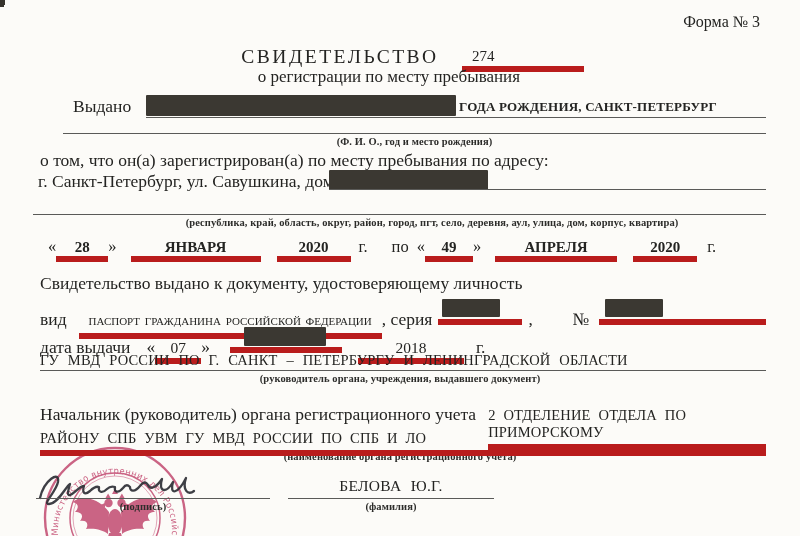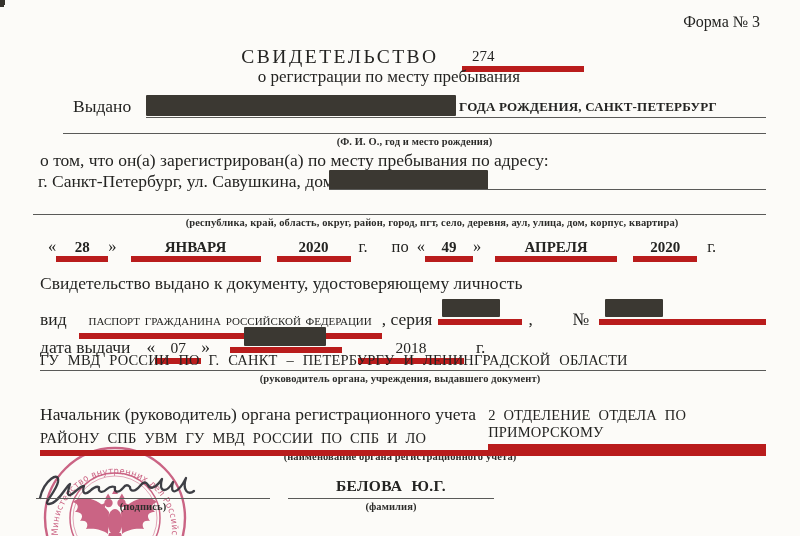--- a/index.html
+++ b/index.html
@@ -132,17 +132,17 @@
   </div>
   <div class="abs caption" style="left:0;top:451px;width:800px;">(наименование органа регистрационного учета)</div>
   <div class="abs caps ubox" style="left:40px;top:430px;width:726px;text-align:left;padding-bottom:3px;word-spacing:4px;">РАЙОНУ СПБ УВМ ГУ МВД РОССИИ ПО СПБ И ЛО</div>
 
   <svg class="abs" style="left:36px;top:464px;" width="162" height="48" viewBox="0 0 162 48">
     <path d="M4,34 C8,16 24,6 22,18 C20,28 6,40 13,40 C22,40 30,22 34,20 C32,27 30,34 36,30 C42,26 44,22 48,22 C46,28 48,32 54,27 C58,23 60,22 63,23 C62,28 66,30 71,25 C74,22 76,22 79,23 C78,28 82,30 87,24 C90,20 92,21 94,23 C94,28 99,28 104,22 C108,17 110,18 112,21 C114,26 120,24 126,15 C122,28 130,30 137,18 C133,32 142,30 150,14 C146,26 152,32 158,27" fill="none" stroke="#2e2f35" stroke-width="2.3" stroke-linecap="round" stroke-linejoin="round" opacity="0.92"></path>
   </svg>
   <div class="hline" style="left:36px;top:498px;width:234px;"></div>
   <div class="abs caption" style="left:88px;top:501px;width:110px;">(подпись)</div>
 
-  <div class="abs" style="left:288px;top:477px;width:206px;text-align:center;font-size:15.5px;word-spacing:5px;letter-spacing:.3px;font-weight:bold;">БЕЛОВА Ю.Г.</div>
+  <div class="abs" style="left:288px;top:477px;width:206px;text-align:center;font-size:15.5px;word-spacing:5px;letter-spacing:.3px;">БЕЛОВА Ю.Г.</div>
   <div class="hline" style="left:288px;top:498px;width:206px;"></div>
   <div class="abs caption" style="left:288px;top:501px;width:206px;">(фамилия)</div>
 
 </div>
 
 </body></html>

